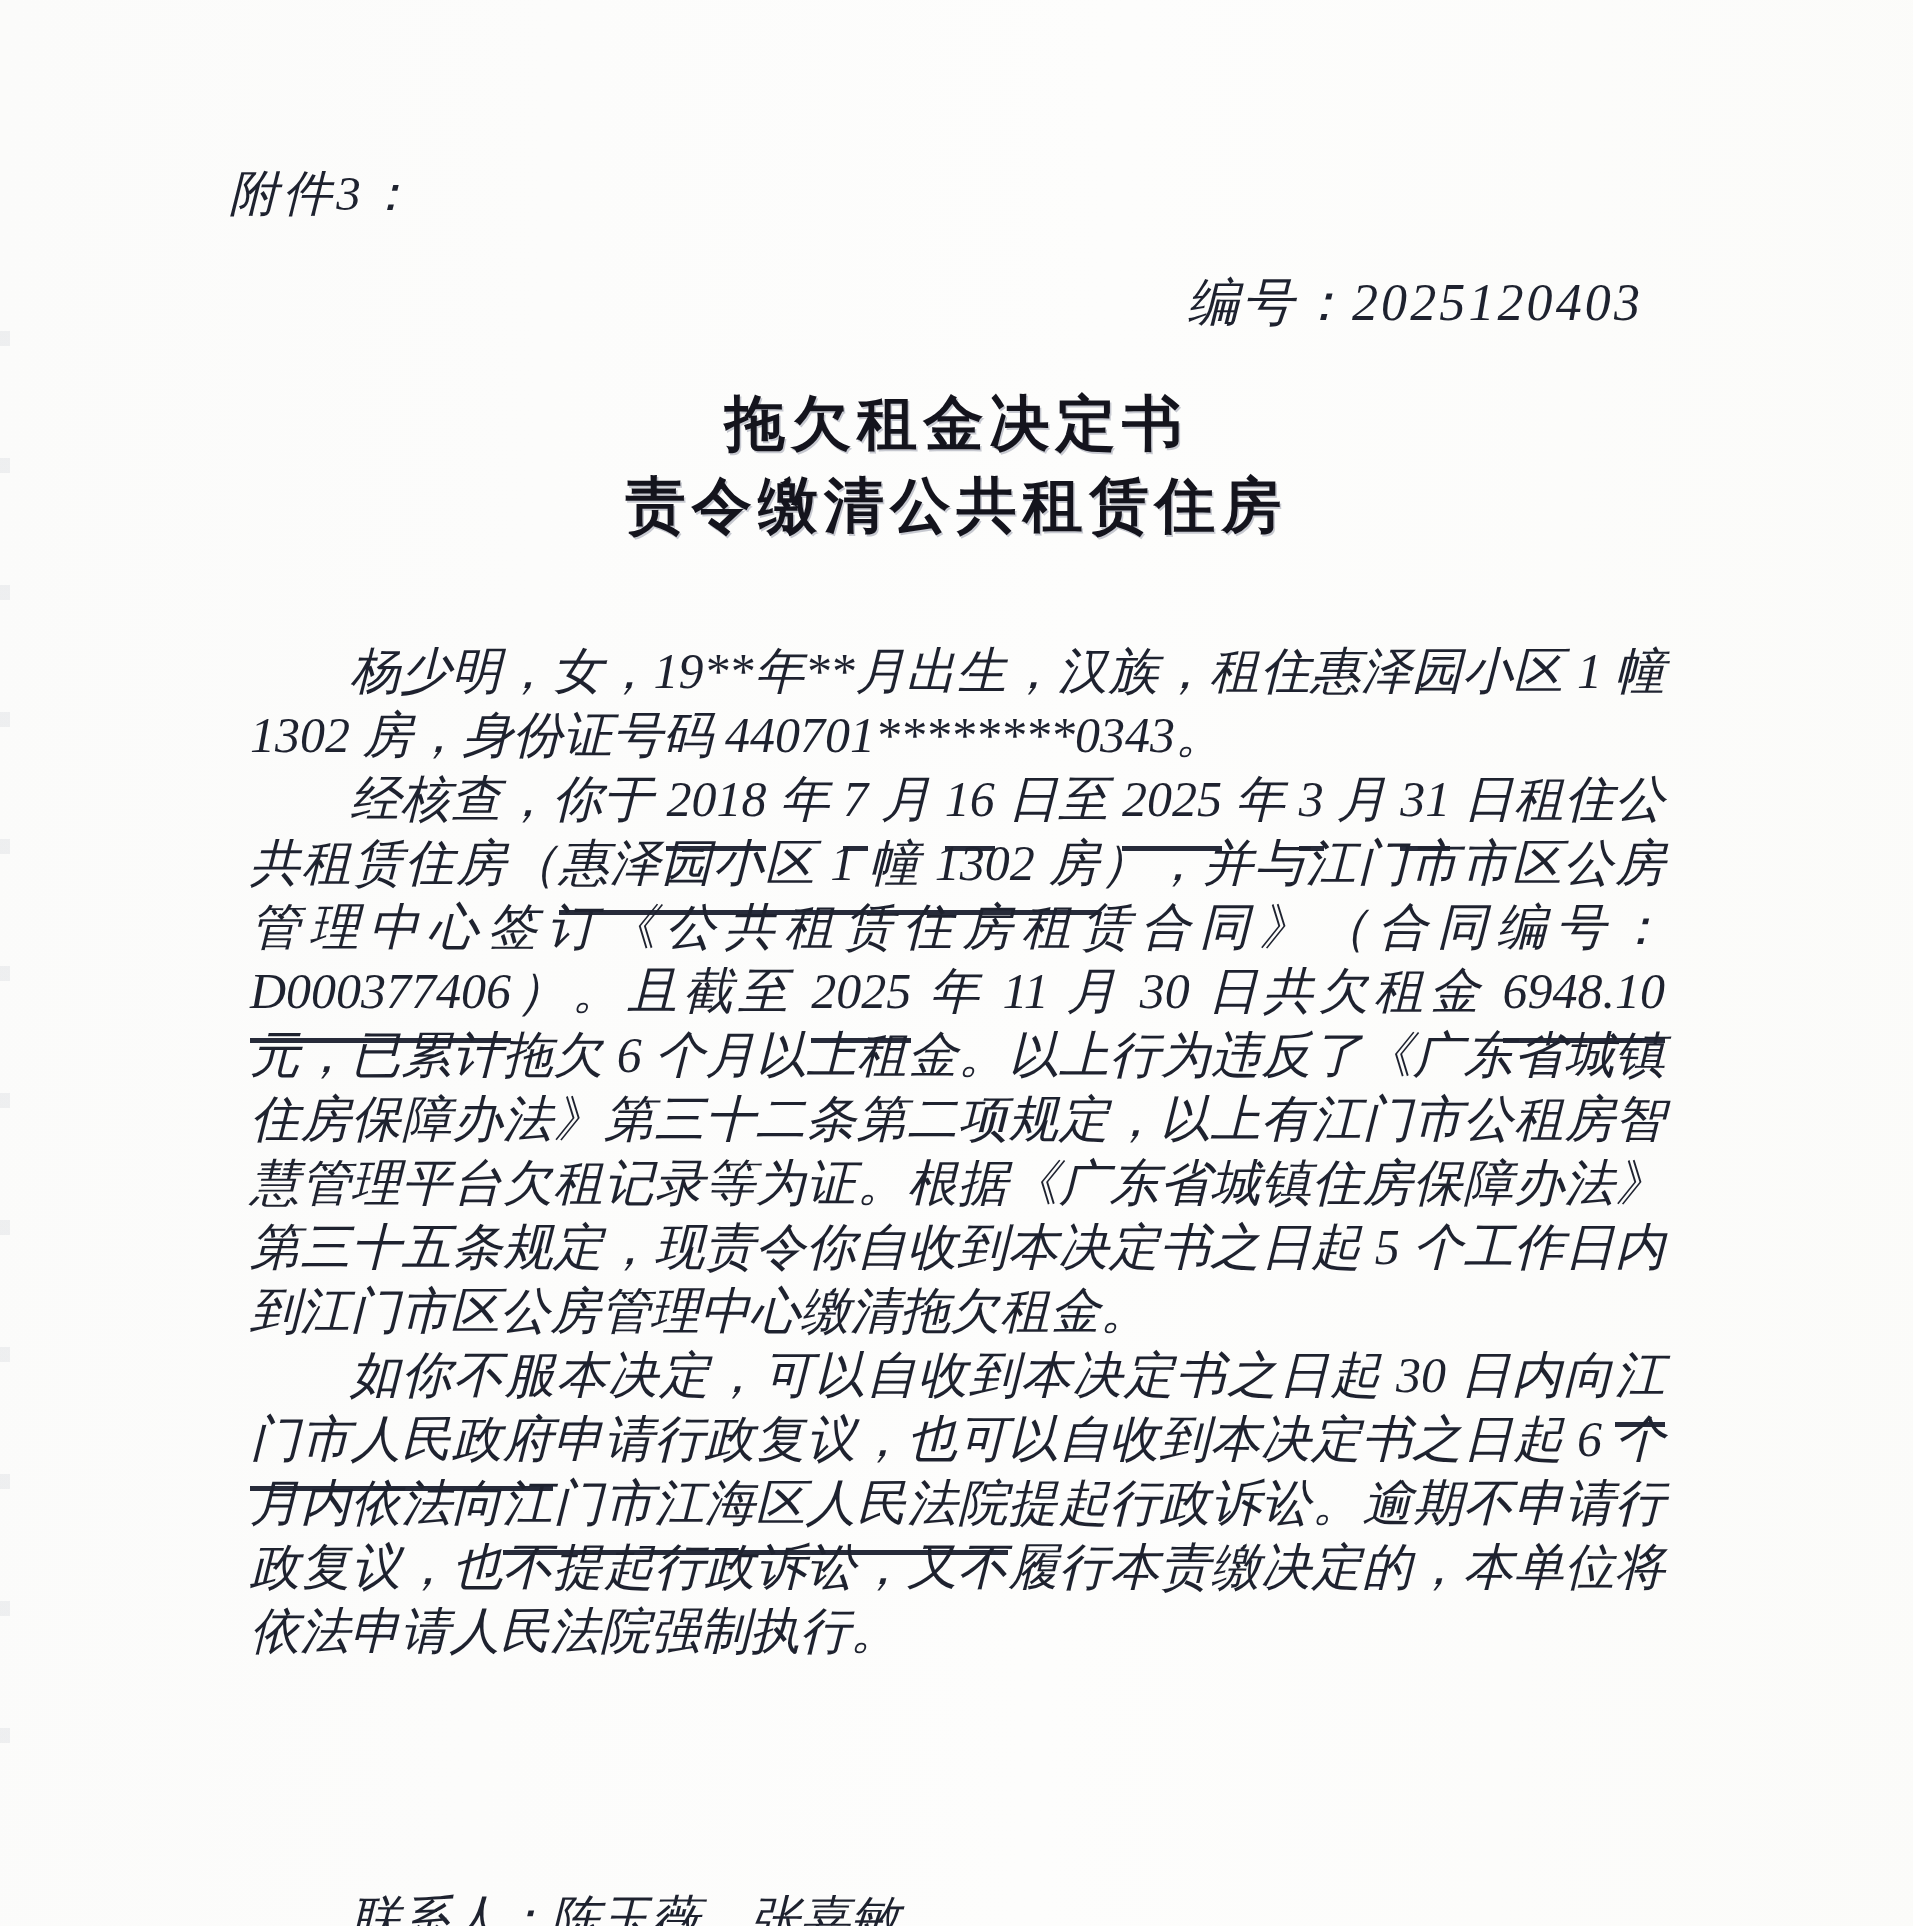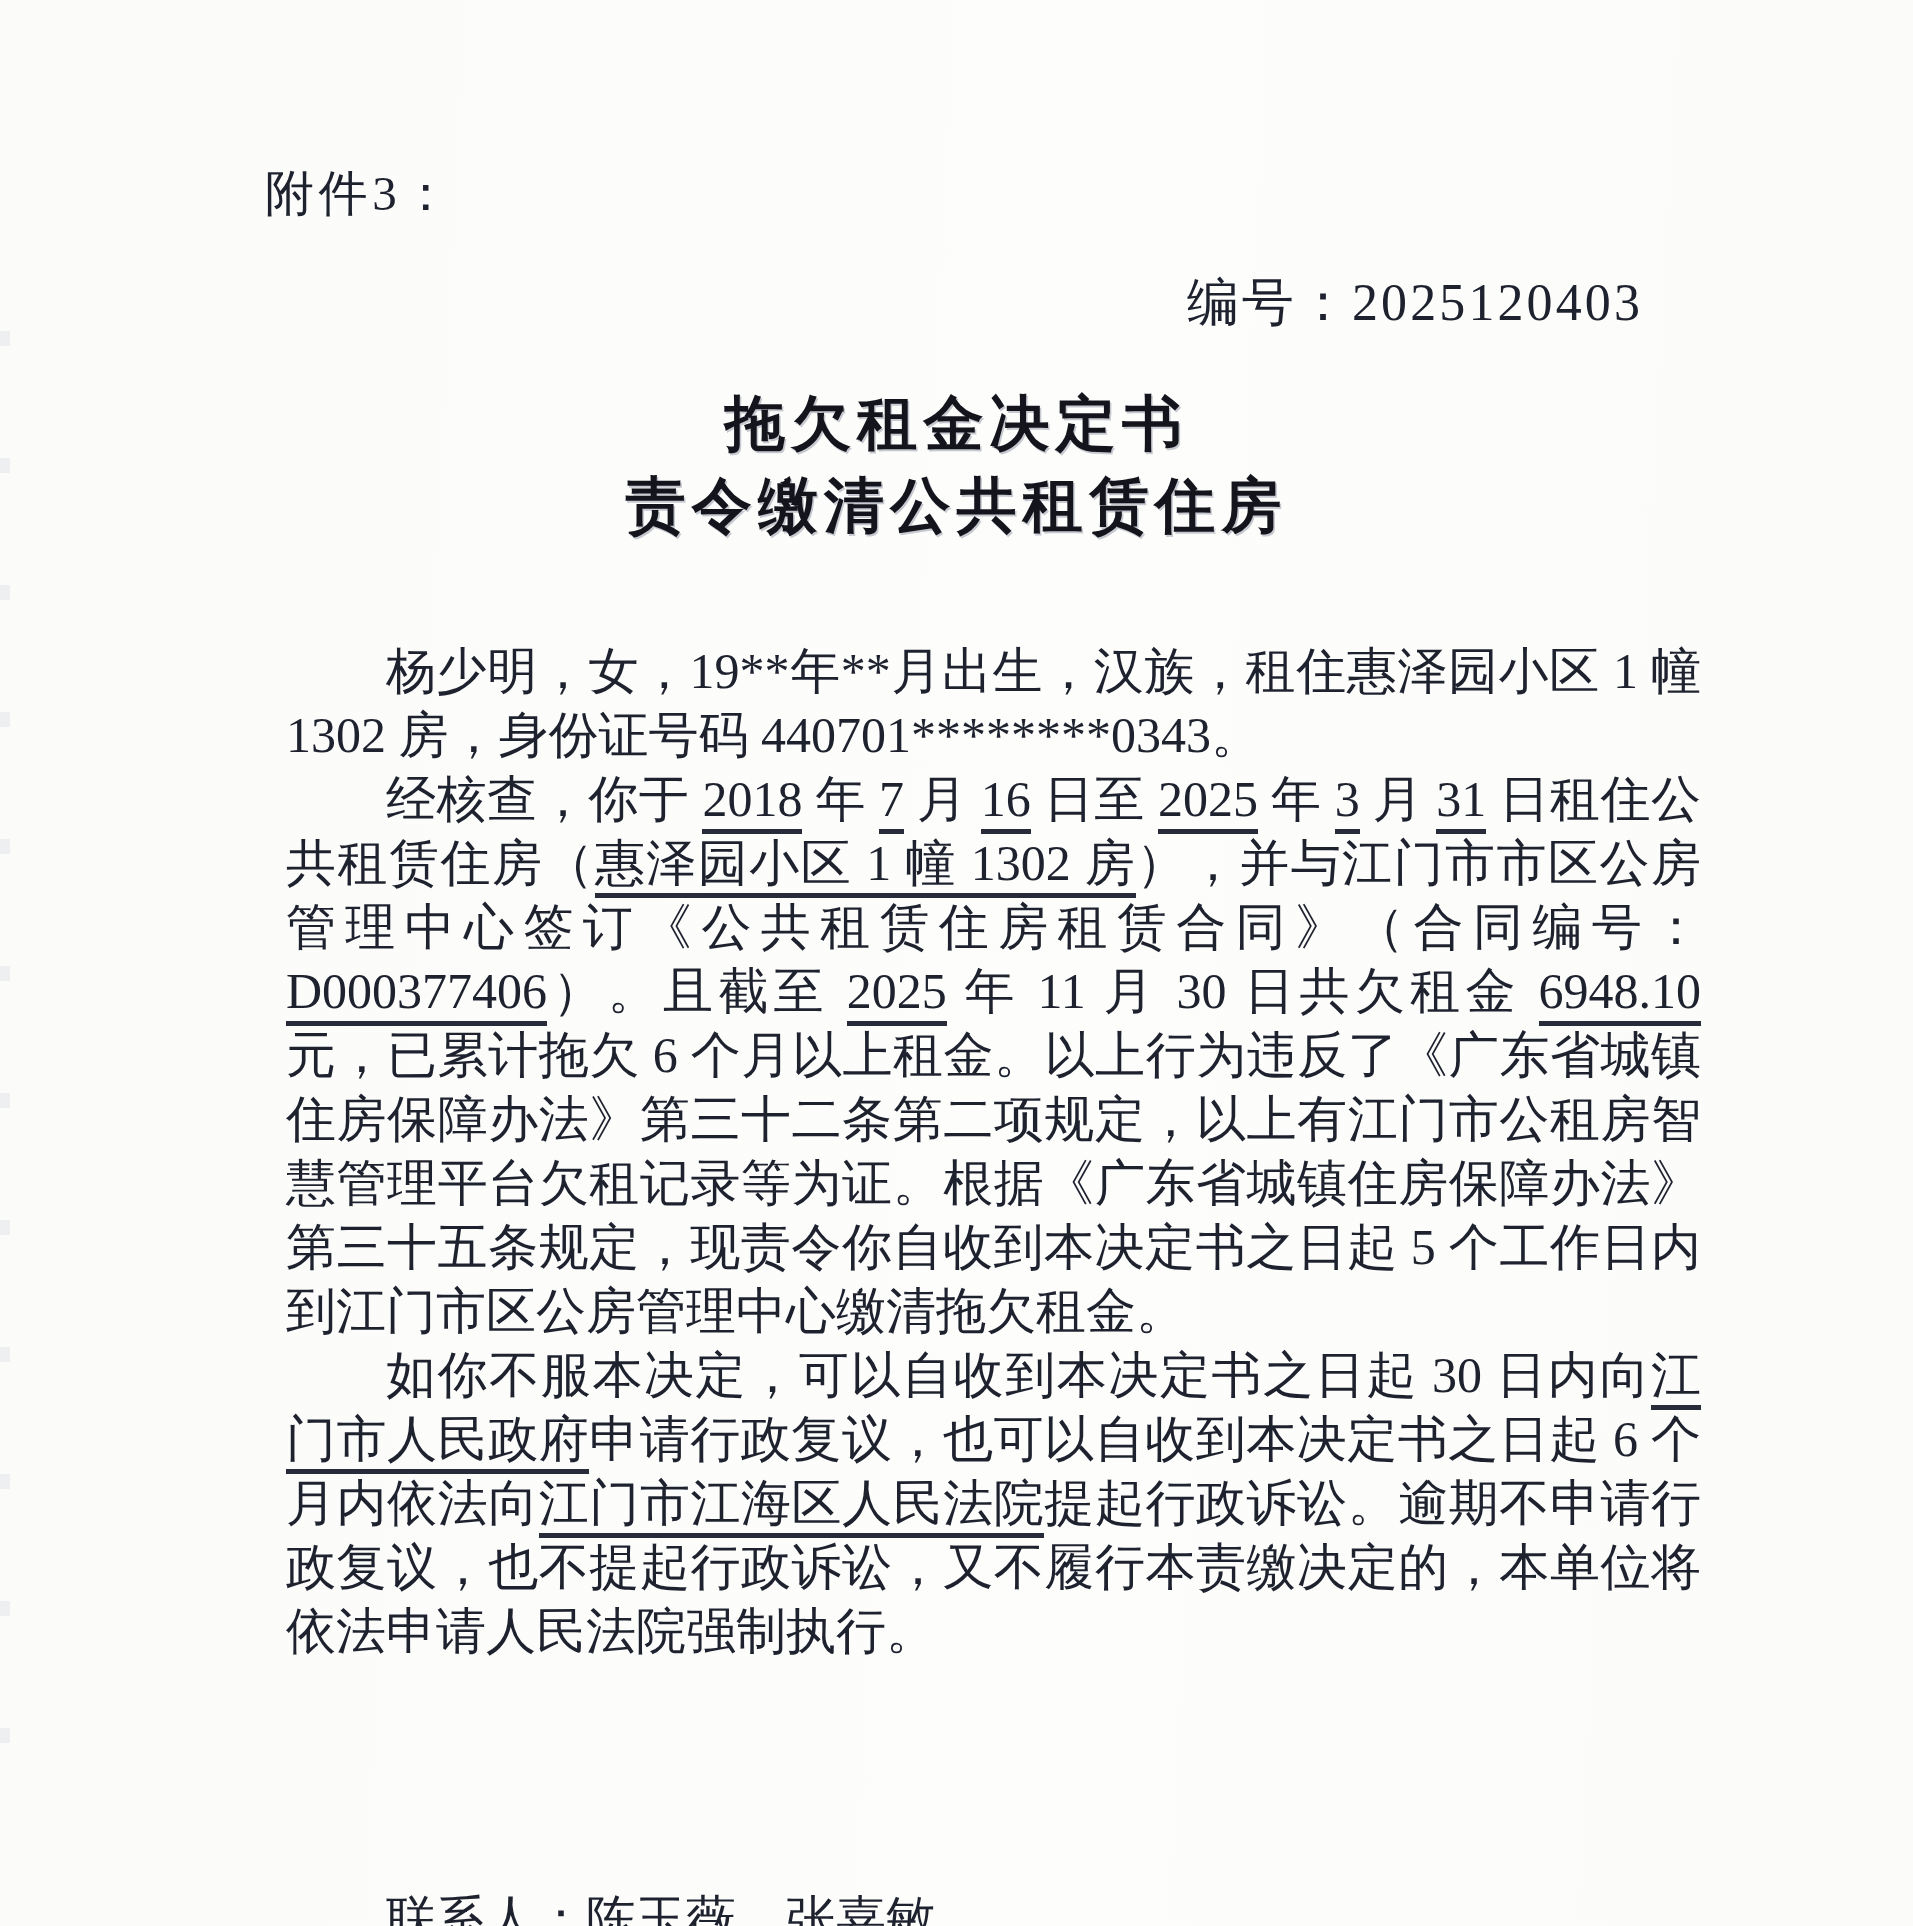--- a/index.html
+++ b/index.html
@@ -5,21 +5,21 @@
   html,body{margin:0;padding:0;background:#e8e8e8;}
   .page{
     position:relative;
     width:1913px;height:2703px;
     margin:0 auto;
     background:linear-gradient(93deg,#fbfbfa 0%, #fdfdfc 55%, #fbfbf9 100%);
     overflow:hidden;
     color:#1e222f;
     font-family:"Liberation Serif","DejaVu Serif",serif;
   }
-  .txt{margin-left:36px;}
+  .txt{font-style:italic;}
   .attachment{
     position:absolute;left:229px;top:161px;
     font-size:49px;letter-spacing:4.6px;
   }
   .doc-number{
     position:absolute;top:268px;right:270px;
     font-size:52px;letter-spacing:3.1px;
   }
   .title{
     position:absolute;top:383px;left:0;width:100%;
@@ -32,21 +32,21 @@
     text-shadow:1.5px 1.5px 0 rgba(40,46,80,.25);
   }
   .body-text{
     position:absolute;top:639px;left:250px;width:1415px;
     font-size:50px;line-height:64px;
     text-align:justify;text-justify:inter-ideograph;
   }
   .body-text p{margin:0;text-indent:2em;}
   .u{
     border-bottom:5px solid #272b3a;
-    padding-bottom:2px;
+    padding-bottom:19px;
   }
   .contact{
     position:absolute;top:1886px;left:250px;
     font-size:50px;line-height:66px;
   }
   .contact .line{text-indent:2em;}
   .edge-noise{
     position:absolute;left:0;top:331px;width:10px;height:1502px;
     background:repeating-linear-gradient(180deg,rgba(120,130,150,.10) 0 15.4px,rgba(0,0,0,0) 15.4px 127px);
   }

